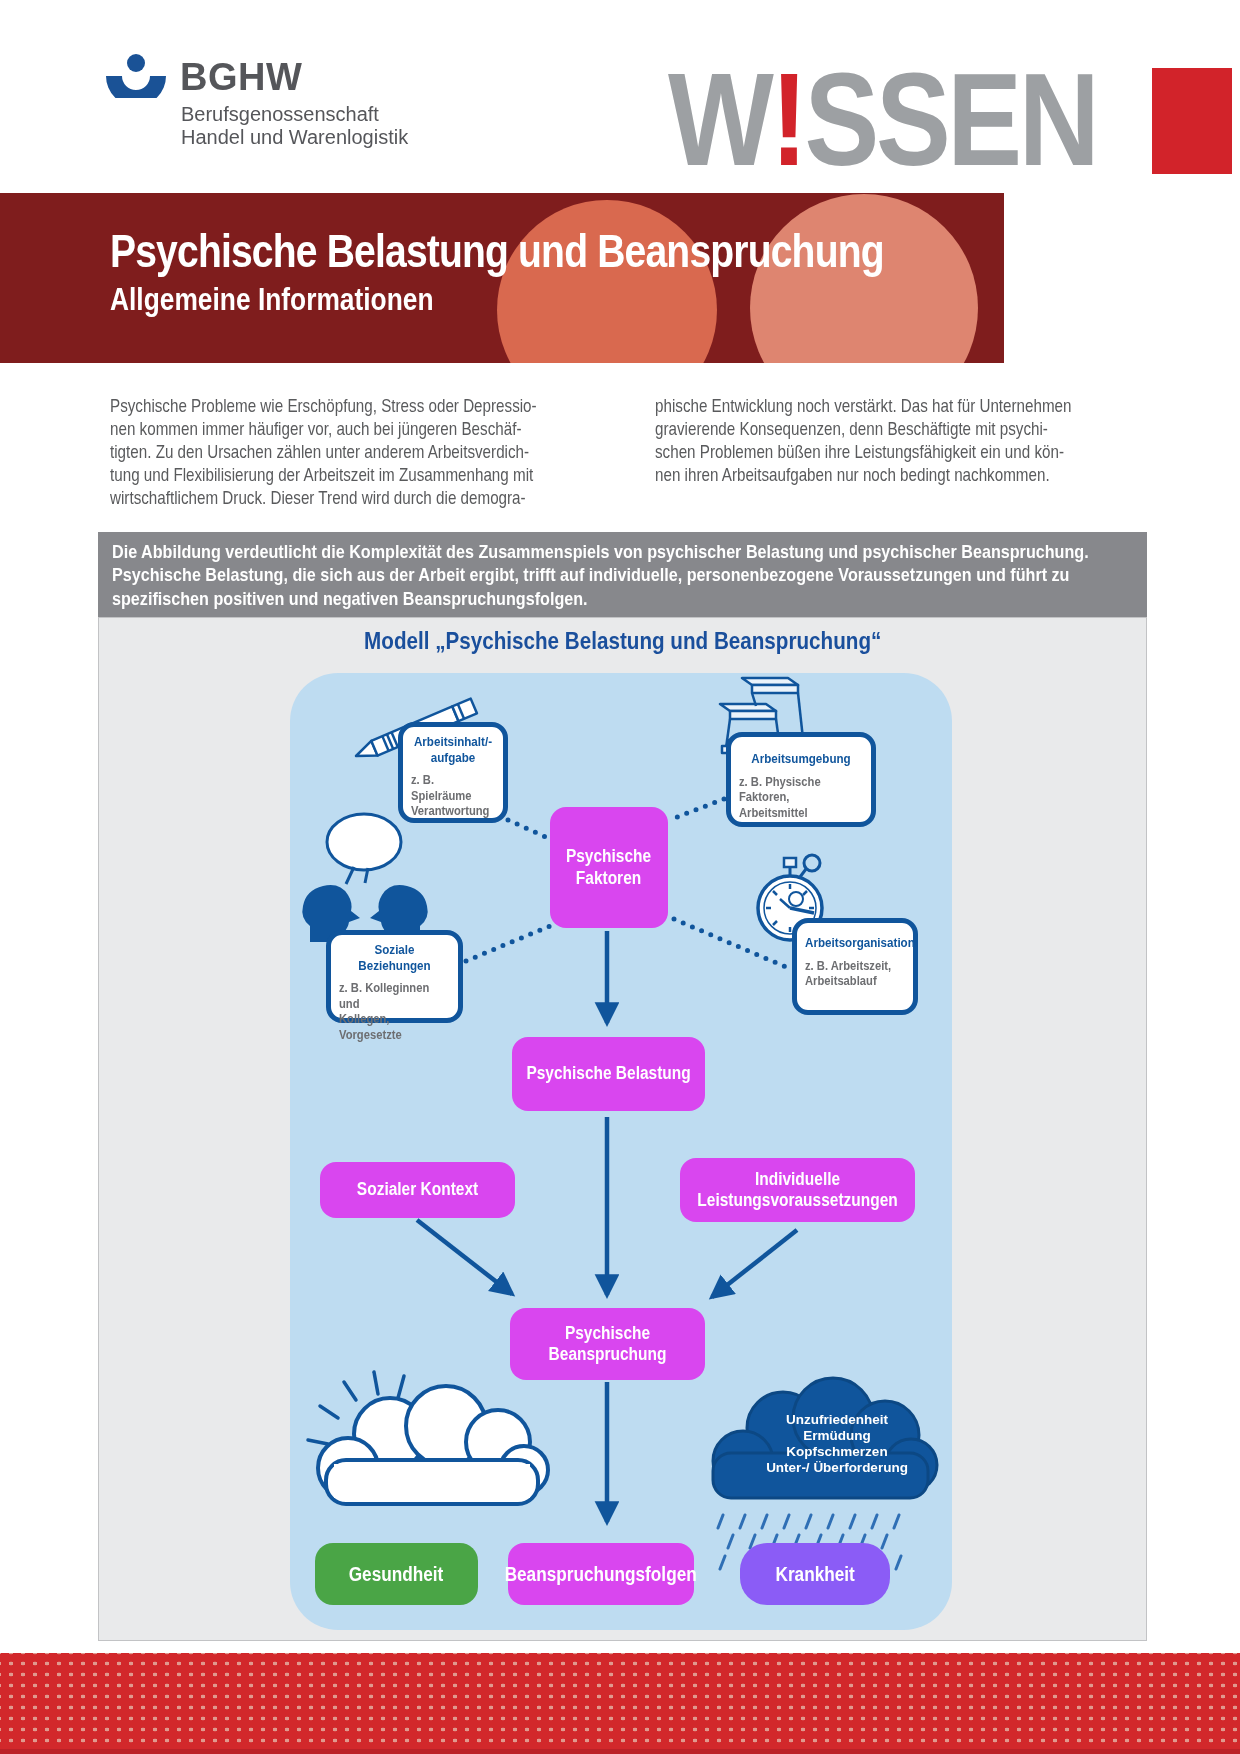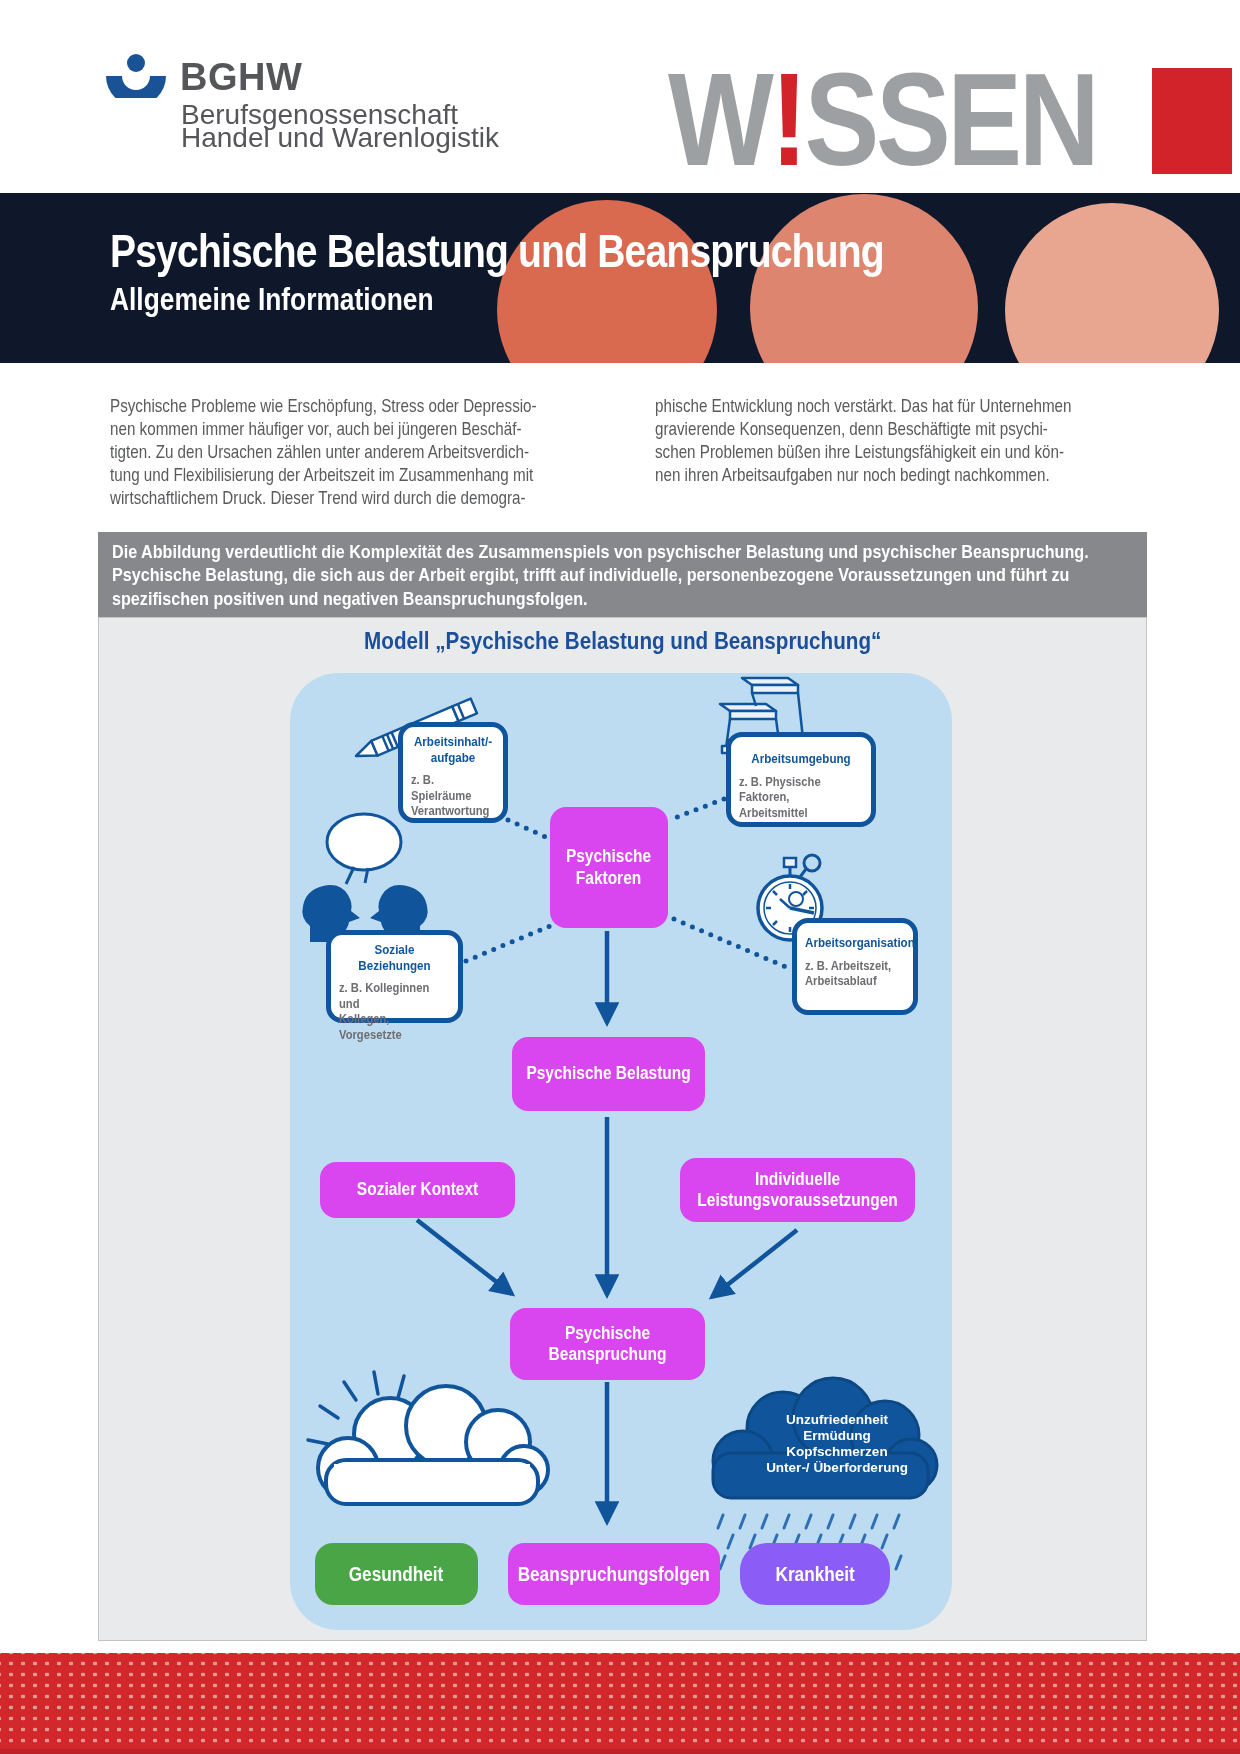--- a/index.html
+++ b/index.html
@@ -6,28 +6,28 @@
   .page{position:relative;width:1240px;height:1754px;background:#ffffff;overflow:hidden;
         font-family:"Liberation Sans","DejaVu Sans",sans-serif;}
   .abs{position:absolute;}
   .condL{transform:scaleX(.8);transform-origin:left top;}
   .condL85{transform:scaleX(.85);transform-origin:left top;}
   .condC{transform:scaleX(.86);transform-origin:center top;}
   .pre{white-space:pre-line;}
 
   
   .bghw-name{left:180px;top:56px;font-size:38px;font-weight:bold;color:#55565a;letter-spacing:.5px;}
-  .bghw-sub{left:181px;top:103px;font-size:28px;line-height:23px;color:#55565a;}
+  .bghw-sub{left:181px;top:103px;font-size:20px;line-height:23px;color:#55565a;}
   .wissen{left:668px;top:54px;font-size:132px;line-height:1;font-weight:bold;color:#9da0a3;
           letter-spacing:-4px;transform:scaleX(.85);transform-origin:left top;}
   .wissen .excl{color:#d2232a;}
   .wissen-square{left:1152px;top:68px;width:80px;height:106px;background:#d2232a;}
 
   
-  .banner{left:0;top:193px;width:1240px;height:170px;background:#0f172a;overflow:hidden;}
+  .banner{left:0;top:193px;width:1004px;height:170px;background:#7f1d1d;overflow:hidden;}
   .circ{position:absolute;border-radius:50%;}
   .c1{left:497px;top:7px;width:220px;height:220px;background:#d9694f;}
   .c2{left:750px;top:1px;width:228px;height:228px;background:#de8570;}
   .c3{left:1005px;top:10px;width:214px;height:214px;background:#e8a58f;}
   .banner-title{position:absolute;left:110px;top:31px;font-size:46px;font-weight:bold;color:#fff;
                 letter-spacing:-1px;transform:scaleX(.85);transform-origin:left top;white-space:nowrap;}
   .banner-sub{position:absolute;left:110px;top:89px;font-size:31px;font-weight:bold;color:#fff;
               transform:scaleX(.85);transform-origin:left top;white-space:nowrap;}
 
   
@@ -268,21 +268,21 @@
              M42 183 l-5 13 M64 183 l-5 13 M86 183 l-5 13 M108 183 l-5 13 M130 183 l-5 13 M152 183 l-5 13 M174 183 l-5 13 M196 183 l-5 13 M218 183 l-5 13" stroke="#2f6fb5" stroke-width="3" stroke-linecap="round" fill="none"></path>
   </svg>
   <div class="abs cloud-text neg pre" style="left:722px;top:1412px;width:230px">Unzufriedenheit
 Ermüdung
 Kopfschmerzen
 Unter-/ Überforderung</div>
 
   <div class="abs gbox fs20" style="left:315px;top:1543px;width:163px;height:62px">
     <span class="condC">Gesundheit</span>
   </div>
-  <div class="abs bbox fs20" style="left:508px;top:1543px;width:212px;height:62px">
+  <div class="abs bbox fs20" style="left:508px;top:1543px;width:186px;height:62px">
     <span class="condC">Beanspruchungsfolgen</span>
   </div>
   <div class="abs rbox fs20" style="left:740px;top:1543px;width:150px;height:62px">
     <span class="condC">Krankheit</span>
   </div>
 
   <div class="abs footer"></div>
   <div class="abs footer-strip"></div>
 
 </div>

